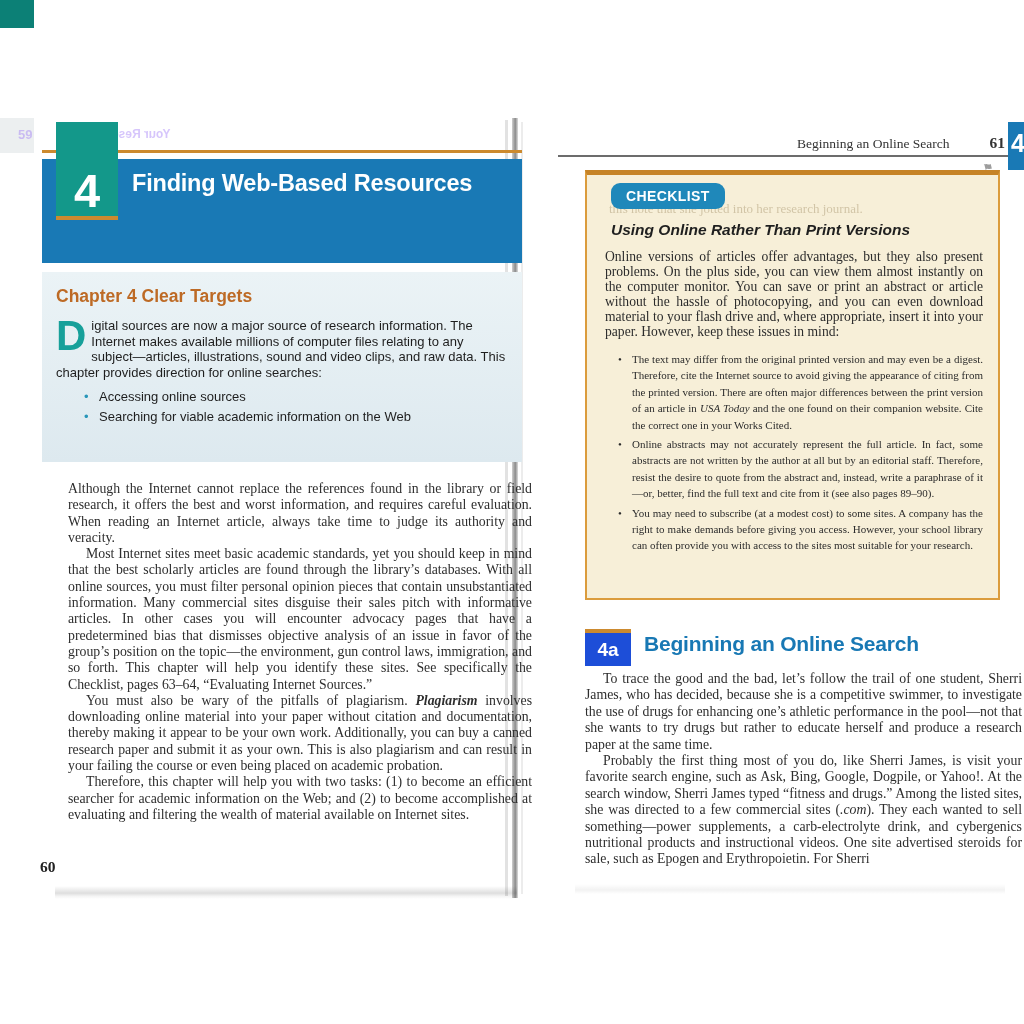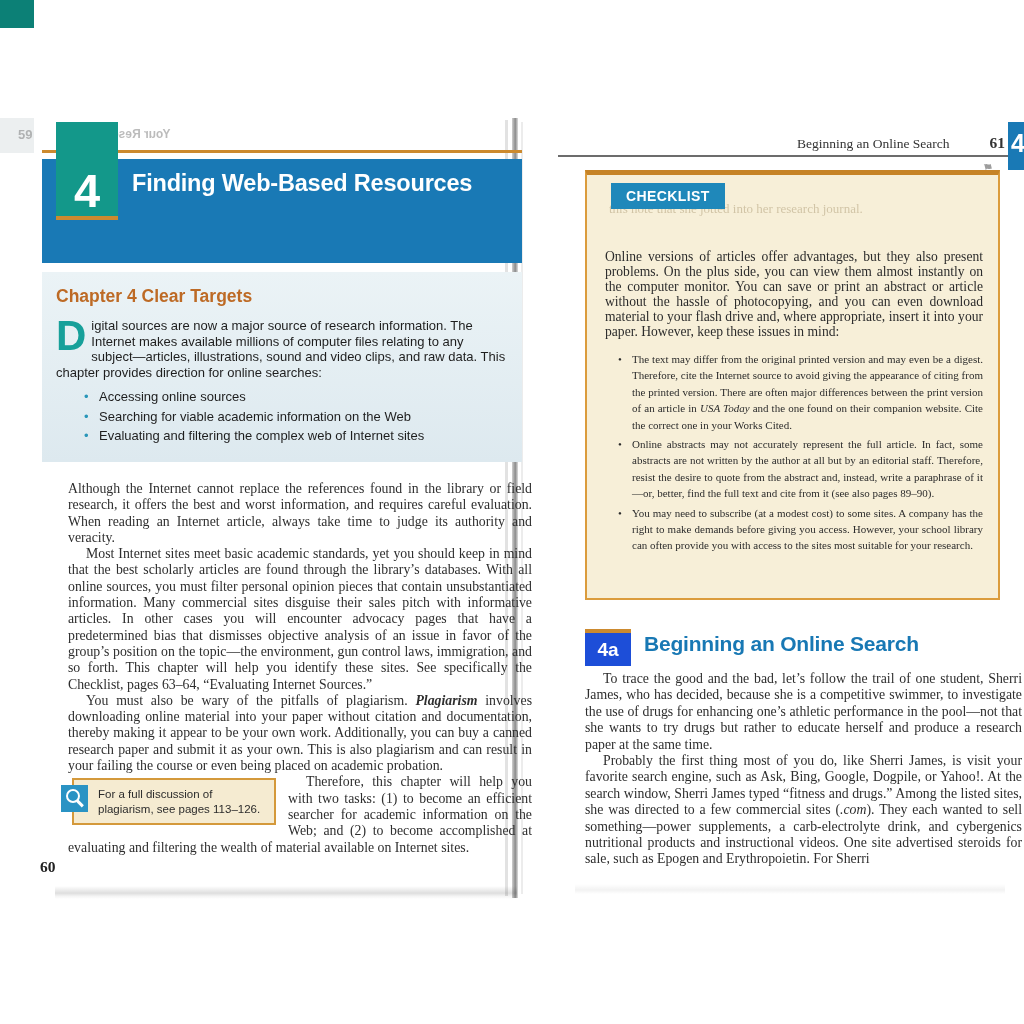--- a/index.html
+++ b/index.html
@@ -3,21 +3,21 @@
 <meta charset="utf-8">
 <style>
   html,body{margin:0;padding:0;}
   body{width:1024px;height:1024px;background:#ffffff;position:relative;overflow:hidden;
        font-family:"Liberation Serif",serif;color:#2f2f2f;}
   .abs{position:absolute;}
 
   
   .corner-teal{left:0;top:0;width:34px;height:28px;background:#0c8076;}
   .ghost-tab{left:0;top:118px;width:34px;height:35px;background:#e7ebec;opacity:.8;}
-  .ghost{color:#404040;opacity:.35;filter:blur(.4px);font-family:"Liberation Sans",sans-serif;}
+  .ghost{color:#8b5cf6;opacity:.35;filter:blur(.4px);font-family:"Liberation Sans",sans-serif;}
   .ghost-59{left:18px;top:127px;font-weight:bold;font-size:13px;}
   .ghost-rese{left:112px;top:127px;font-weight:bold;font-size:12px;transform:scaleX(-1);}
   .ghost-project{left:150px;top:408px;font-size:21px;font-weight:bold;letter-spacing:3px;
                  color:#8fb0bf;opacity:.30;transform:scaleX(-1);filter:blur(.6px);}
   .spine-l1{left:505px;top:120px;width:3px;height:776px;background:#e2e2e2;}
   .spine-l2{left:512px;top:118px;width:6px;height:780px;
             background:linear-gradient(90deg,#cfcfcf,#8c8c8c 55%,#dcdcdc);}
   .spine-l3{left:521px;top:122px;width:2px;height:772px;background:#ececec;}
   .page-bottom-edge{left:55px;top:886px;width:462px;height:13px;
             background:linear-gradient(180deg,rgba(0,0,0,0),rgba(0,0,0,.13) 55%,rgba(0,0,0,.04) 80%,rgba(0,0,0,0));}
@@ -74,21 +74,21 @@
   .edge-tab .num{position:absolute;left:3px;top:9px;color:#fff;font-family:"Liberation Sans",sans-serif;
                  font-weight:bold;font-size:25px;line-height:1;}
   .flag-mark{left:983px;top:161px;color:#8d8d8d;font-size:12px;transform:rotate(-14deg);opacity:.85;}
 
   .checklist-box{left:585px;top:170px;width:415px;height:430px;background:#f7efd8;
                  border:2px solid #db9c3d;border-top:5px solid #c68327;box-sizing:border-box;}
   .cl-ghost{position:absolute;left:22px;top:26px;font-family:"Liberation Serif",serif;
             font-size:13px;color:#c8ba9a;opacity:.8;filter:blur(.3px);}
   .cl-label{position:absolute;left:24px;top:8px;background:#1f88ba;color:#fff;
             font-family:"Liberation Sans",sans-serif;font-weight:bold;font-size:14px;
-            letter-spacing:.4px;padding:5px 15px;}
+            letter-spacing:.4px;padding:5px 15px;border-radius:9px;}
   .cl-title{position:absolute;left:24px;top:46px;font-family:"Liberation Sans",sans-serif;
             font-weight:bold;font-style:italic;font-size:15.5px;color:#1f1f1f;}
   .cl-intro{position:absolute;left:18px;top:74px;width:378px;font-size:13.6px;
             line-height:15px;text-align:justify;color:#2c2c2c;}
   .cl-bullets{position:absolute;left:30px;top:176px;width:366px;margin:0;padding:0;
               list-style:none;font-size:11px;line-height:16.4px;text-align:justify;color:#2c2c2c;}
   .cl-bullets li{position:relative;padding-left:15px;margin-bottom:3px;}
   .cl-bullets li::before{content:"•";position:absolute;left:1px;color:#2c2c2c;}
 
   .sec-orange{left:585px;top:629px;width:46px;height:4px;background:#cc8a2f;}
@@ -123,49 +123,45 @@
 <div class="abs tab-underline"></div>
 
 <div class="abs blue-box"></div>
 <div class="abs box-heading">Chapter 4 Clear Targets</div>
 <div class="abs box-intro">
   <span class="dropcap">D</span><span>igital sources are now a major source of research information. The Internet makes available millions of computer files relating to any subject—articles, illustrations, sound and video clips, and raw data. This chapter provides direction for online searches:</span>
 </div>
 <ul class="abs box-bullets">
   <li>Accessing online sources</li>
   <li>Searching for viable academic information on the Web</li>
-  <li>Evaluating and filtering the complex web of Internet sites</li>
 </ul>
 
 <div class="abs body-col">
   <div class="para">Although the Internet cannot replace the references found in the library or field research, it offers the best and worst information, and requires careful evaluation. When reading an Internet article, always take time to judge its authority and veracity.</div>
   <div class="para indent">Most Internet sites meet basic academic standards, yet you should keep in mind that the best scholarly articles are found through the library’s databases. With all online sources, you must filter personal opinion pieces that contain unsubstantiated information. Many commercial sites disguise their sales pitch with informative articles. In other cases you will encounter advocacy pages that have a predetermined bias that dismisses objective analysis of an issue in favor of the group’s position on the topic—the environment, gun control laws, immigration, and so forth. This chapter will help you identify these sites. See specifically the Checklist, pages 63–64, “Evaluating Internet Sources.”</div>
   <div class="para indent"><span>You must also be wary of the pitfalls of plagiarism. </span><span class="bold">Plagiarism</span><span> involves downloading online material into your paper without citation and documentation, thereby making it appear to be your own work. Additionally, you can buy a canned research paper and submit it as your own. This is also plagiarism and can result in your failing the course or even being placed on academic probation.</span></div>
   <div class="para indent">
-    <aside class="margin-note">
-      <span class="note-icon"></span>
-      <span>For a full discussion of plagiarism, see pages 113–126.</span>
-    </aside>
     <span>Therefore, this chapter will help you with two tasks: (1) to become an efficient searcher for academic information on the Web; and (2) to become accomplished at evaluating and filtering the wealth of material available on Internet sites.</span>
   </div>
 </div>
 <div class="abs pagenum-left">60</div>
 
 <div class="abs running-head">
   <span>Beginning an Online Search</span><span class="rh-num">61</span>
 </div>
 <div class="abs head-rule"></div>
 <div class="abs edge-tab">
   <span class="num">4</span>
 </div>
 <span class="abs flag-mark">⚑</span>
 
 <div class="abs checklist-box">
   <span class="cl-ghost">this note that she jotted into her research journal.</span>
   <span class="cl-label">CHECKLIST</span>
+  <span class="cl-title">Using Online Rather Than Print Versions</span>
   <div class="cl-intro">Online versions of articles offer advantages, but they also present problems. On the plus side, you can view them almost instantly on the computer monitor. You can save or print an abstract or article without the hassle of photocopying, and you can even download material to your flash drive and, where appropriate, insert it into your paper. However, keep these issues in mind:</div>
   <ul class="cl-bullets">
     <li><span>The text may differ from the original printed version and may even be a digest. Therefore, cite the Internet source to avoid giving the appearance of citing from the printed version. There are often major differences between the print version of an article in </span><span class="ital">USA Today</span><span> and the one found on their companion website. Cite the correct one in your Works Cited.</span></li>
     <li>Online abstracts may not accurately represent the full article. In fact, some abstracts are not written by the author at all but by an editorial staff. Therefore, resist the desire to quote from the abstract and, instead, write a paraphrase of it—or, better, find the full text and cite from it (see also pages 89–90).</li>
     <li>You may need to subscribe (at a modest cost) to some sites. A company has the right to make demands before giving you access. However, your school library can often provide you with access to the sites most suitable for your research.</li>
   </ul>
 </div>
 
 <div class="abs sec-orange"></div>
 <div class="abs sec-teal">

